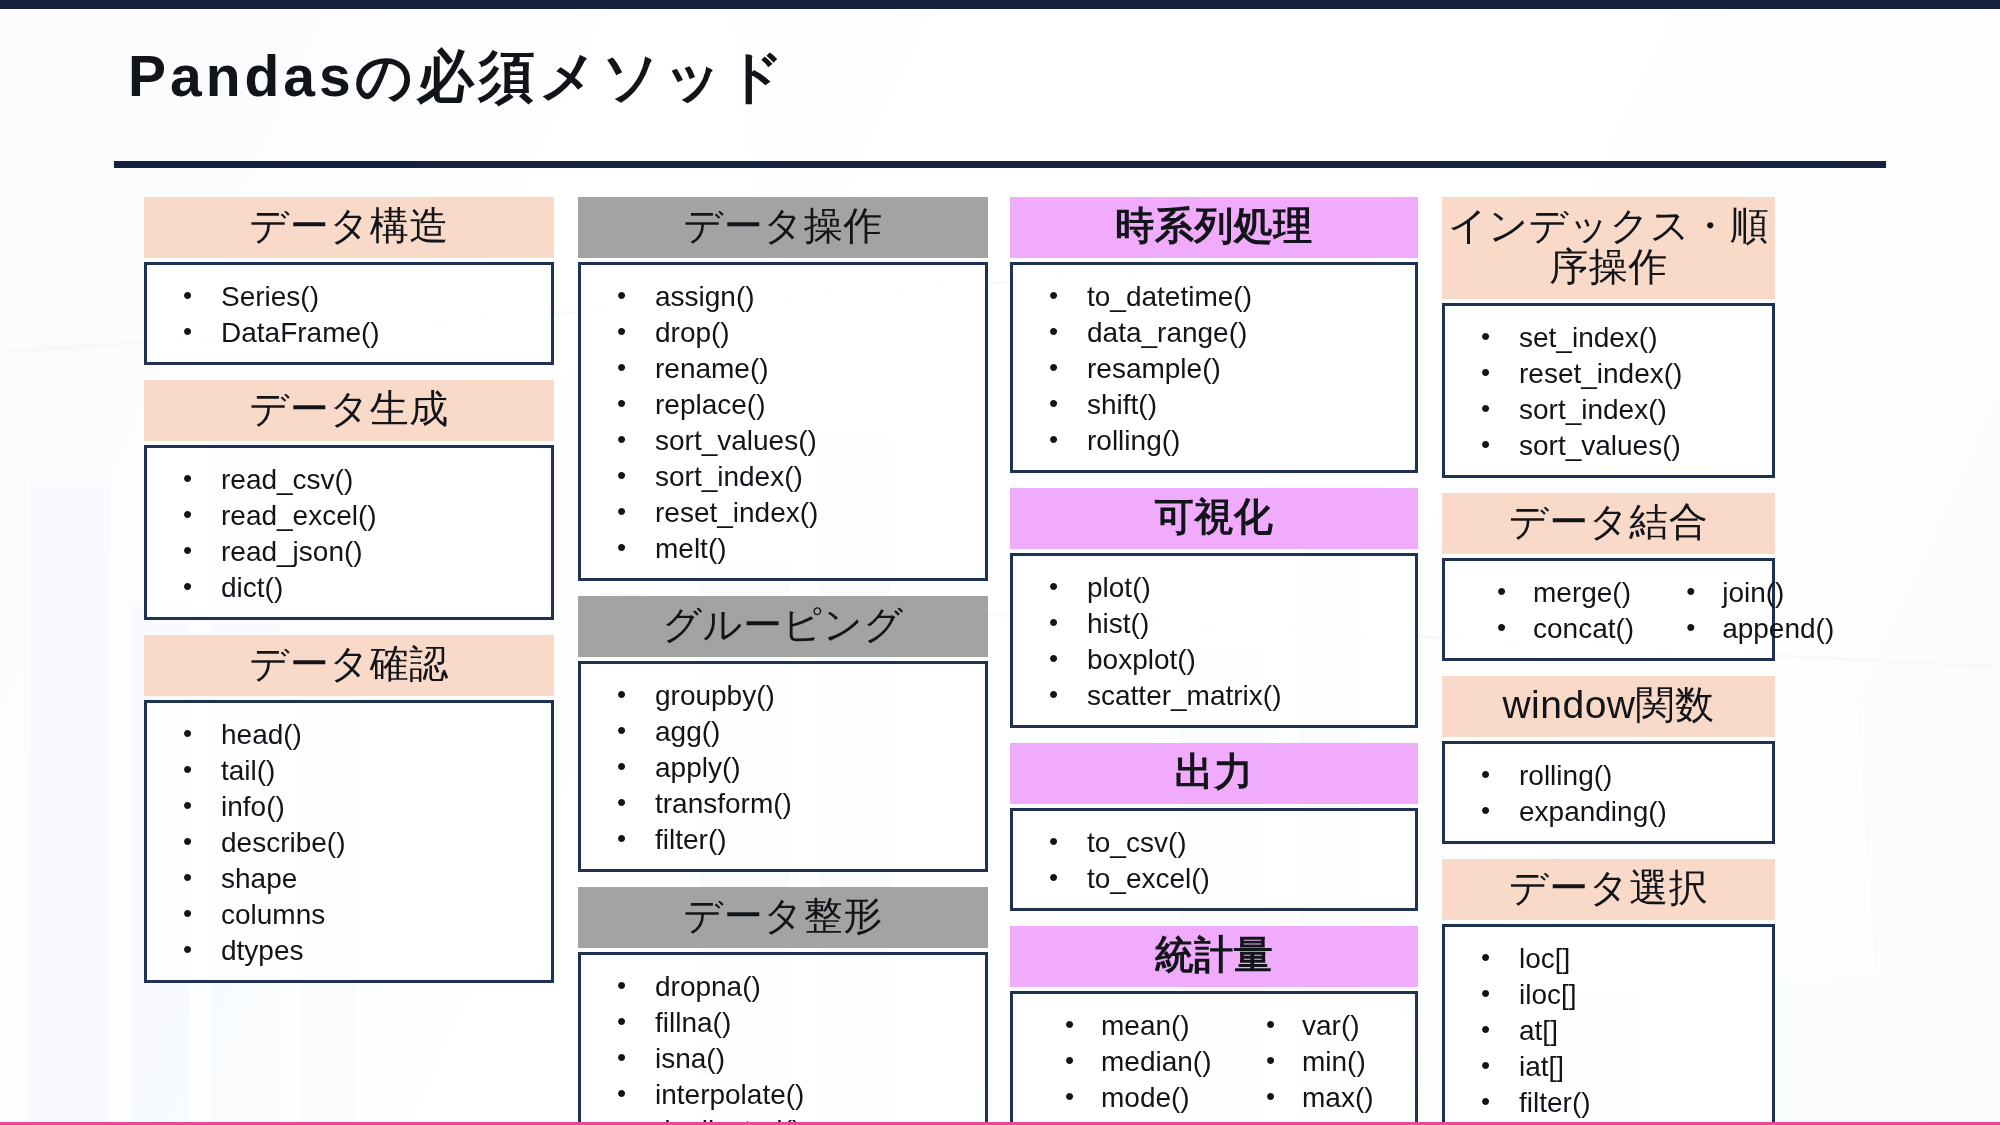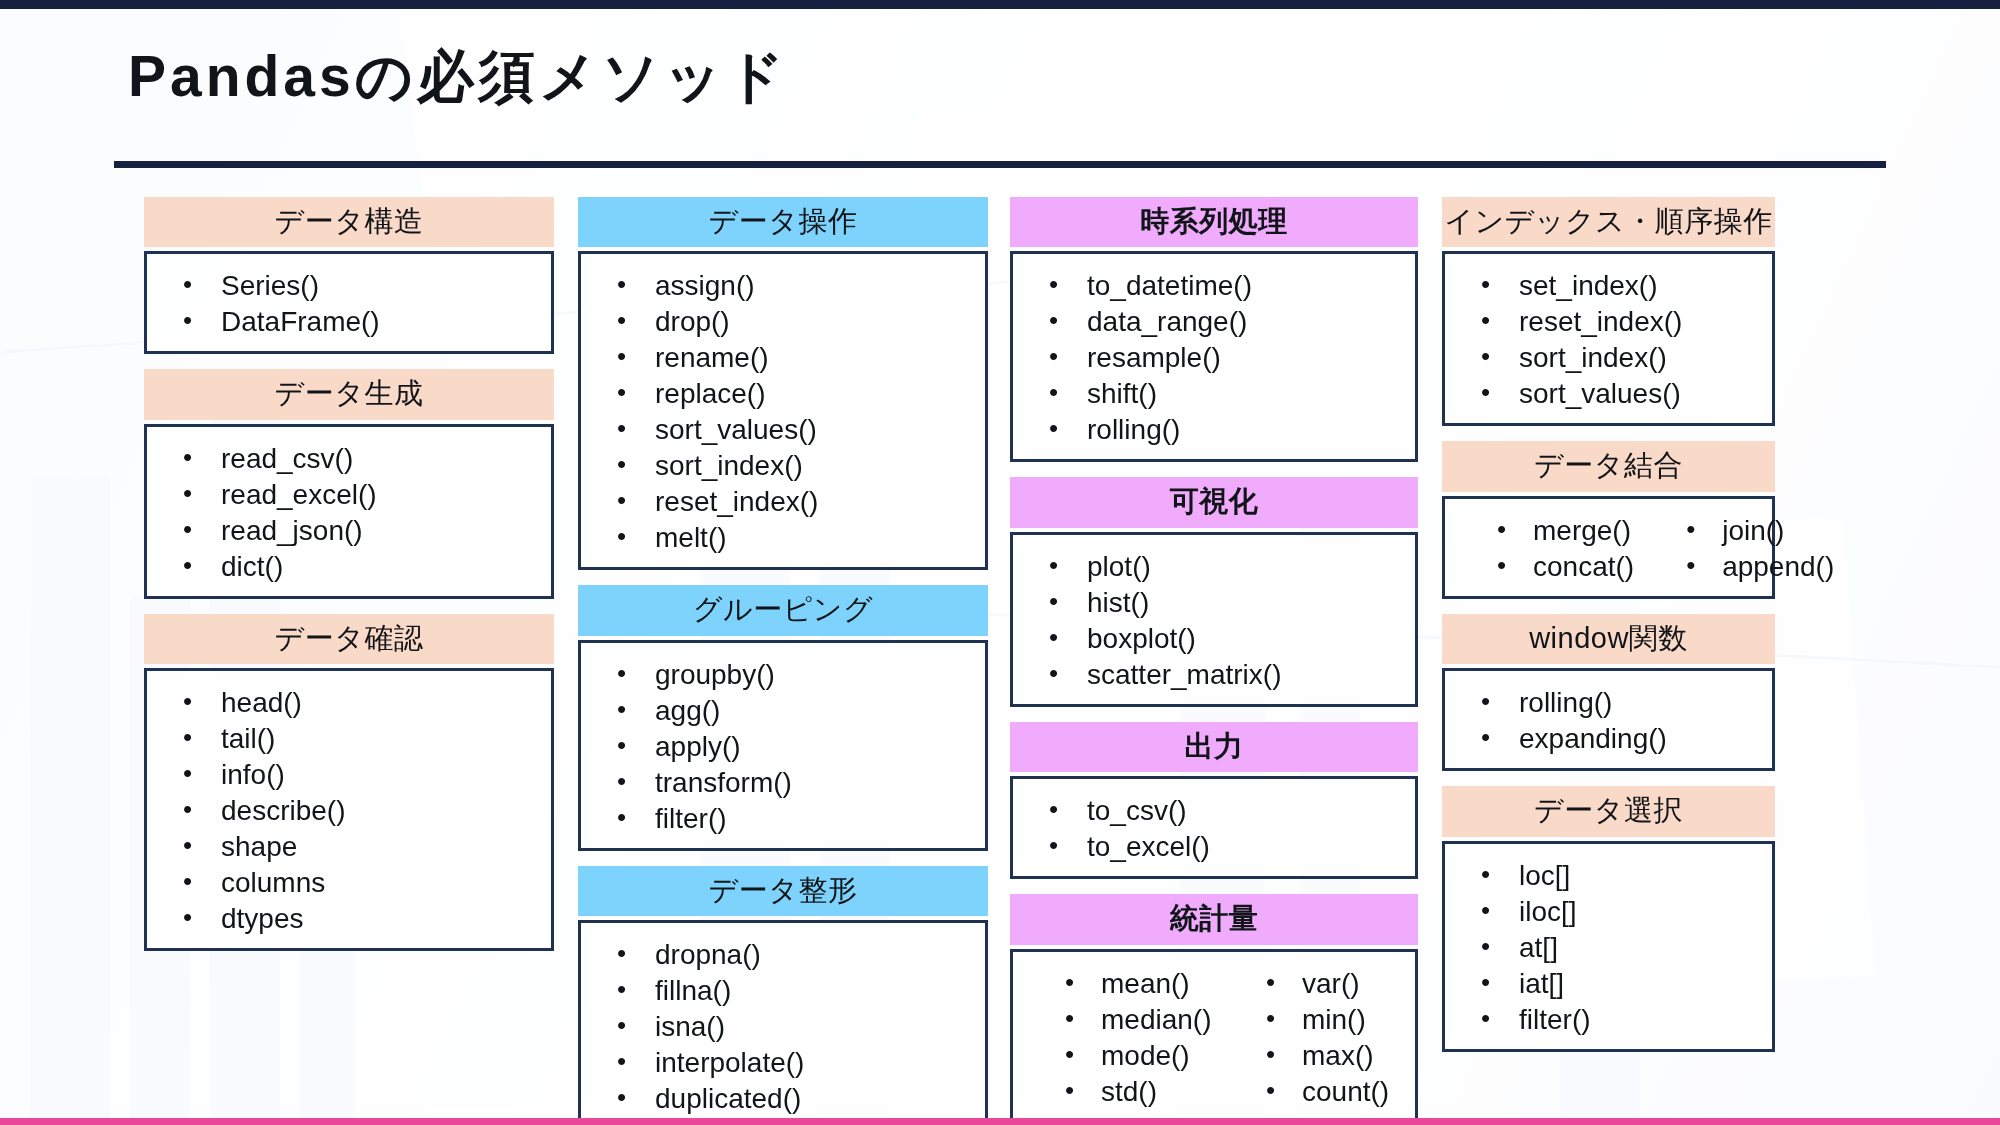--- a/index.html
+++ b/index.html
@@ -6,21 +6,21 @@
   body{
     width:2000px;height:1125px;overflow:hidden;
     font-family:"Liberation Sans","DejaVu Sans",sans-serif;
     background:#ffffff;
   }
   #slide{
     position:relative;width:2000px;height:1125px;
     background:#ffffff;
     box-sizing:border-box;
     border-top:9px solid #16213f;
-    border-bottom:7px solid #ec4899;
+    border-bottom:3px solid #ec4899;
     overflow:hidden;
   }
   
   .bg-photo{position:absolute;inset:0;overflow:hidden;z-index:0;}
   .bg-photo .wash{position:absolute;inset:0;
      background:linear-gradient(115deg,#eef3fa 0%,#f7fafd 26%,#ffffff 48%,#fbfcfe 70%,#eef2f8 100%);}
   .bg-photo .bar{position:absolute;bottom:0;background:#dce7f4;opacity:.55;}
   .bg-photo .sheet{position:absolute;background:#ffffff;opacity:.55;transform:rotate(-8deg);}
   .bg-photo .line{position:absolute;height:3px;background:#c9d9ec;opacity:.5;}
   .bg-photo .veil{position:absolute;inset:0;background:rgba(255,255,255,.70);}
@@ -41,27 +41,27 @@
   .columns{position:absolute;left:0;top:188px;width:2000px;height:930px;}
   .col{position:absolute;top:0;}
   .col-1{left:144px;width:410px;}
   .col-2{left:578px;width:410px;}
   .col-3{left:1010px;width:408px;}
   .col-4{left:1442px;width:333px;}
 
   .card{margin-bottom:15px;}
   .card-head{
     text-align:center;
-    font-size:29px;color:#111418;
+    font-size:39px;color:#111418;
     padding:9px 0 11px 0;
     line-height:1.05;
     letter-spacing:.5px;
   }
   .head-orange{background:#f9d9c8;}
-  .head-blue{background:#7dd3fc;}
+  .head-blue{background:#a3a3a3;}
   .head-green{background:#f0abfc;font-weight:bold;}
 
   .card-body{
     border:3px solid #1f3252;
     background:rgba(255,255,255,.80);
     padding:14px 0 11px 0;
     margin-top:4px;
   }
   ul.items{list-style:none;margin:0;padding:0;}
   ul.items li{

